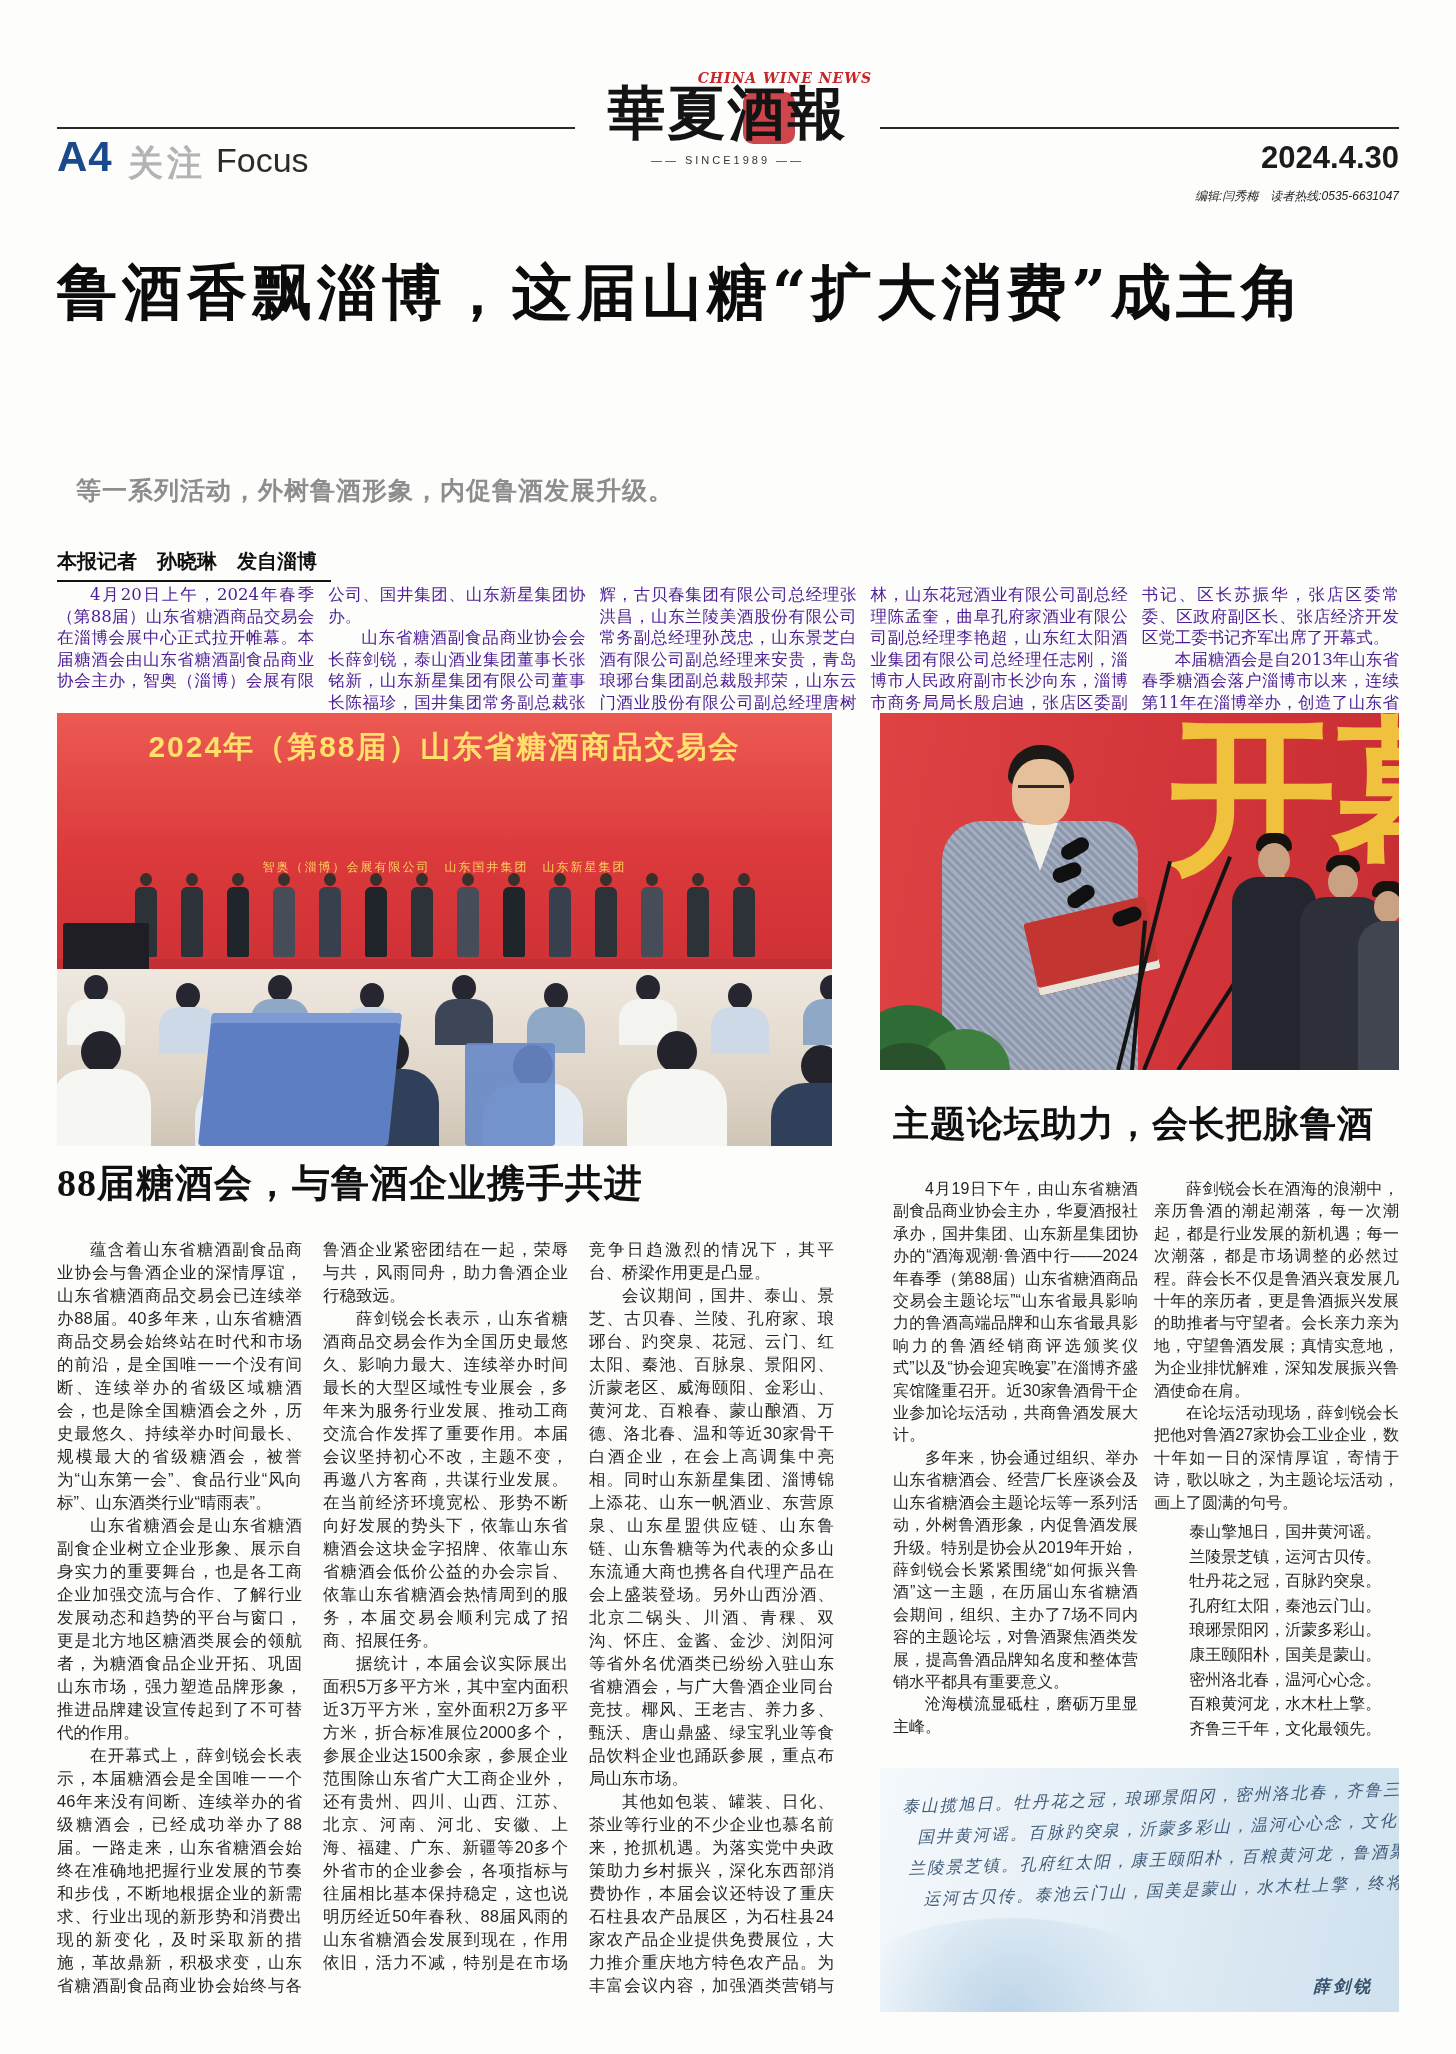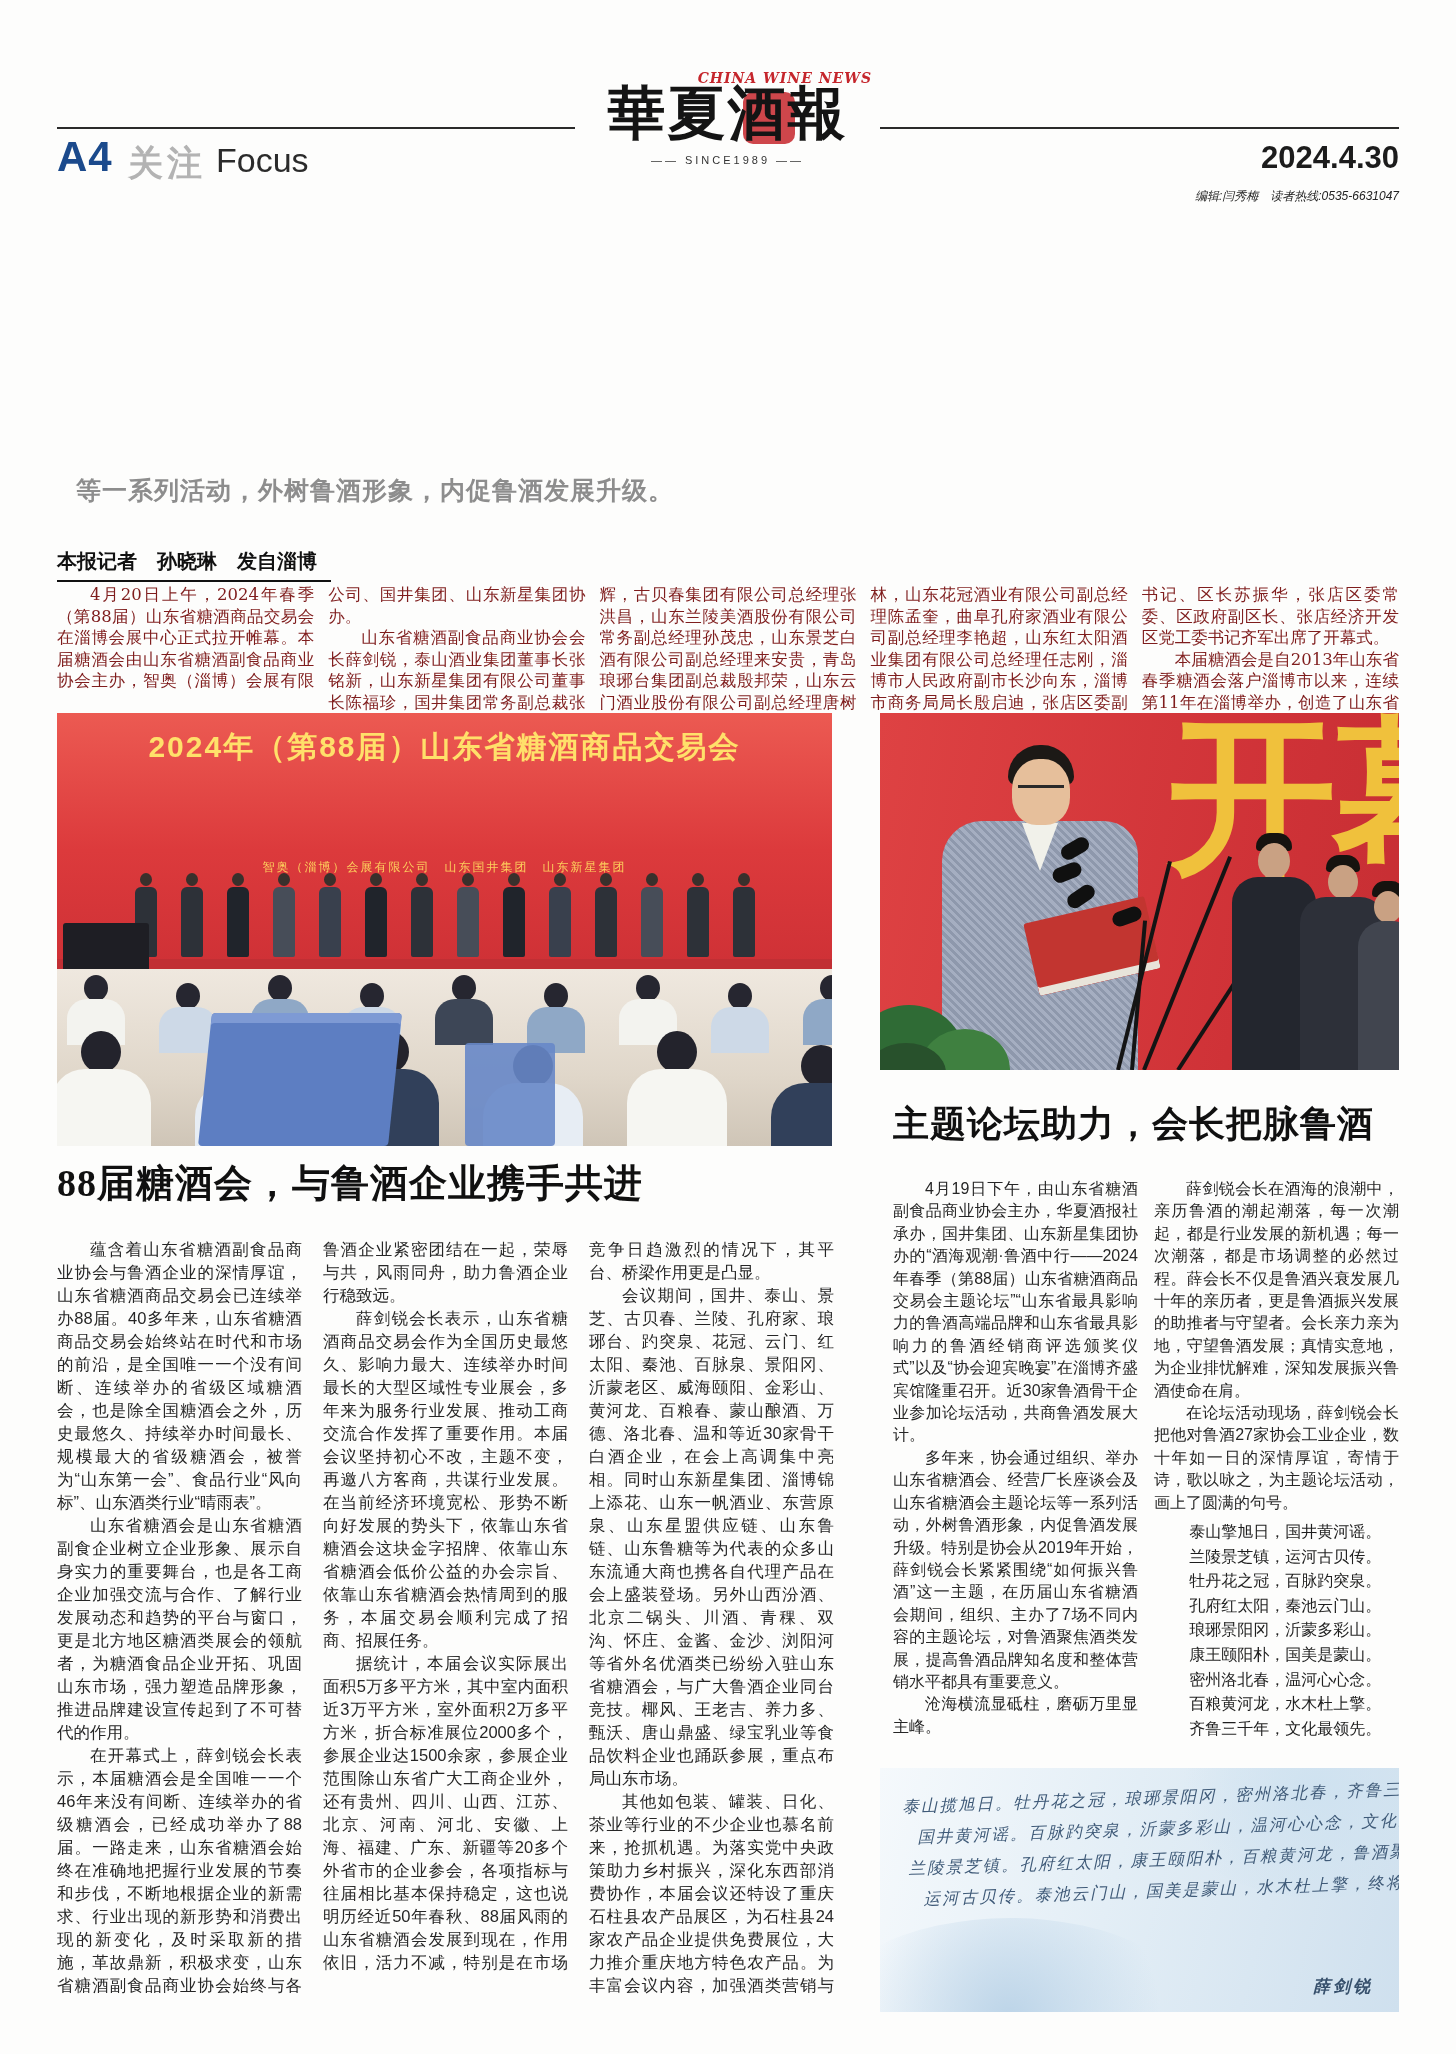--- a/index.html
+++ b/index.html
@@ -27,21 +27,21 @@
   #main-headline{left:57px;top:250px;width:1342px;font-size:60px;line-height:84px;font-weight:900;
                  color:#0c0c0c;font-family:"DejaVu Serif",serif;letter-spacing:5px;white-space:nowrap;}
   .subhead{left:76px;width:1330px;font-size:25px;font-weight:bold;color:#8d8d8d;letter-spacing:1px;}
   #subhead1{top:437px;} #subhead2{top:474px;}
   #byline{left:57px;top:548px;font-size:20px;font-weight:bold;color:#111;
           border-bottom:2px solid #111;padding:0 14px 5px 0;}
 
   #lead-cols{left:57px;top:584px;width:1342px;height:132px;column-count:5;column-gap:14px;
              column-fill:auto;overflow:hidden;}
   #lead-cols p{margin:0;font-family:"DejaVu Serif",serif;font-size:16.5px;line-height:21.5px;
-               color:#7f1d1d;text-align:justify;text-indent:2em;}
+               color:#4c1d95;text-align:justify;text-indent:2em;}
 
   
   #photo-left{left:57px;top:713px;width:775px;height:433px;overflow:hidden;background:#e9e2d8;}
   #pl-backdrop{left:0;top:0;width:775px;height:250px;background:linear-gradient(180deg,#ec5a52 0%,#dc3a3c 55%,#cf3136 100%);}
   #pl-title{left:0;top:14px;width:775px;text-align:center;font-size:30px;font-weight:900;
             color:#ffe06a;letter-spacing:2px;}
   #pl-title2{left:0;top:62px;width:775px;text-align:center;font-size:46px;font-weight:900;
              color:#ffe06a;letter-spacing:34px;text-indent:34px;}
   #pl-subbanner{left:0;top:146px;width:775px;text-align:center;font-size:12px;color:#ffd75e;
                 letter-spacing:2px;opacity:.95;}
@@ -162,20 +162,21 @@
   <div class="abs" id="sec-en">Focus</div>
   <div class="abs" id="logo">
     <div id="logo-blob"></div>
     <div id="logo-top">CHINA WINE NEWS</div>
     <div id="logo-main">華夏酒報</div>
     <div id="logo-bottom">—— SINCE1989 ——</div>
   </div>
   <div class="abs" id="pub-date">2024.4.30</div>
   <div class="abs" id="editor-line">编辑:闫秀梅　读者热线:0535-6631047</div>
 
+  <div class="abs" id="main-headline">鲁酒香飘淄博，这届山糖“扩大消费”成主角</div>
   <div class="abs subhead" id="subhead2">等一系列活动，外树鲁酒形象，内促鲁酒发展升级。</div>
   <div class="abs" id="byline">本报记者　孙晓琳　发自淄博</div>
   <div class="abs" id="lead-cols">
       <p>4月20日上午，2024年春季（第88届）山东省糖酒商品交易会在淄博会展中心正式拉开帷幕。本届糖酒会由山东省糖酒副食品商业协会主办，智奥（淄博）会展有限公司、国井集团、山东新星集团协办。</p>
       <p>山东省糖酒副食品商业协会会长薛剑锐，泰山酒业集团董事长张铭新，山东新星集团有限公司董事长陈福珍，国井集团常务副总裁张辉，古贝春集团有限公司总经理张洪昌，山东兰陵美酒股份有限公司常务副总经理孙茂忠，山东景芝白酒有限公司副总经理来安贵，青岛琅琊台集团副总裁殷邦荣，山东云门酒业股份有限公司副总经理唐树林，山东花冠酒业有限公司副总经理陈孟奎，曲阜孔府家酒业有限公司副总经理李艳超，山东红太阳酒业集团有限公司总经理任志刚，淄博市人民政府副市长沙向东，淄博市商务局局长殷启迪，张店区委副书记、区长苏振华，张店区委常委、区政府副区长、张店经济开发区党工委书记齐军出席了开幕式。</p>
       <p>本届糖酒会是自2013年山东省春季糖酒会落户淄博市以来，连续第11年在淄博举办，创造了山东省单季（春季或秋季）糖酒会在同一地区连续举办时间最长的历史。</p>
     </div>
 
   <div class="abs" id="photo-left">
     <div class="abs" id="pl-backdrop"></div>

